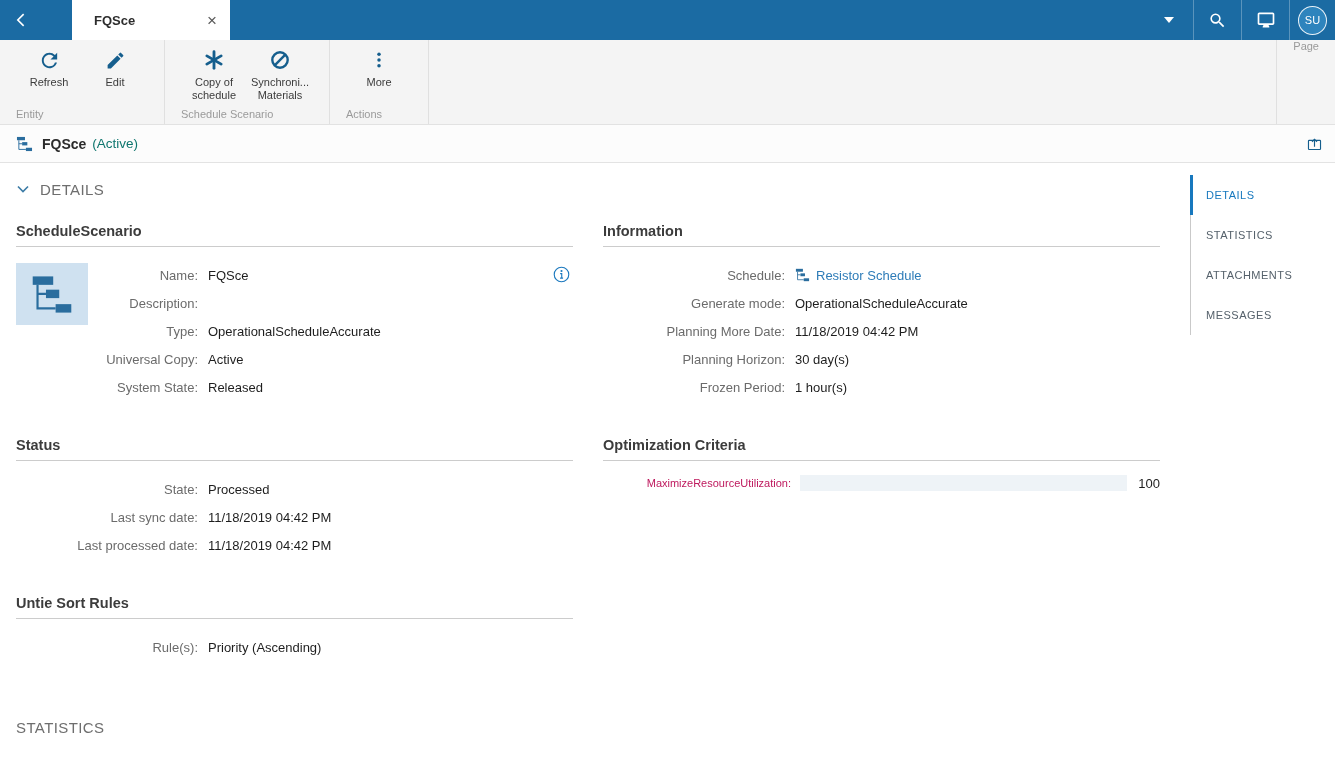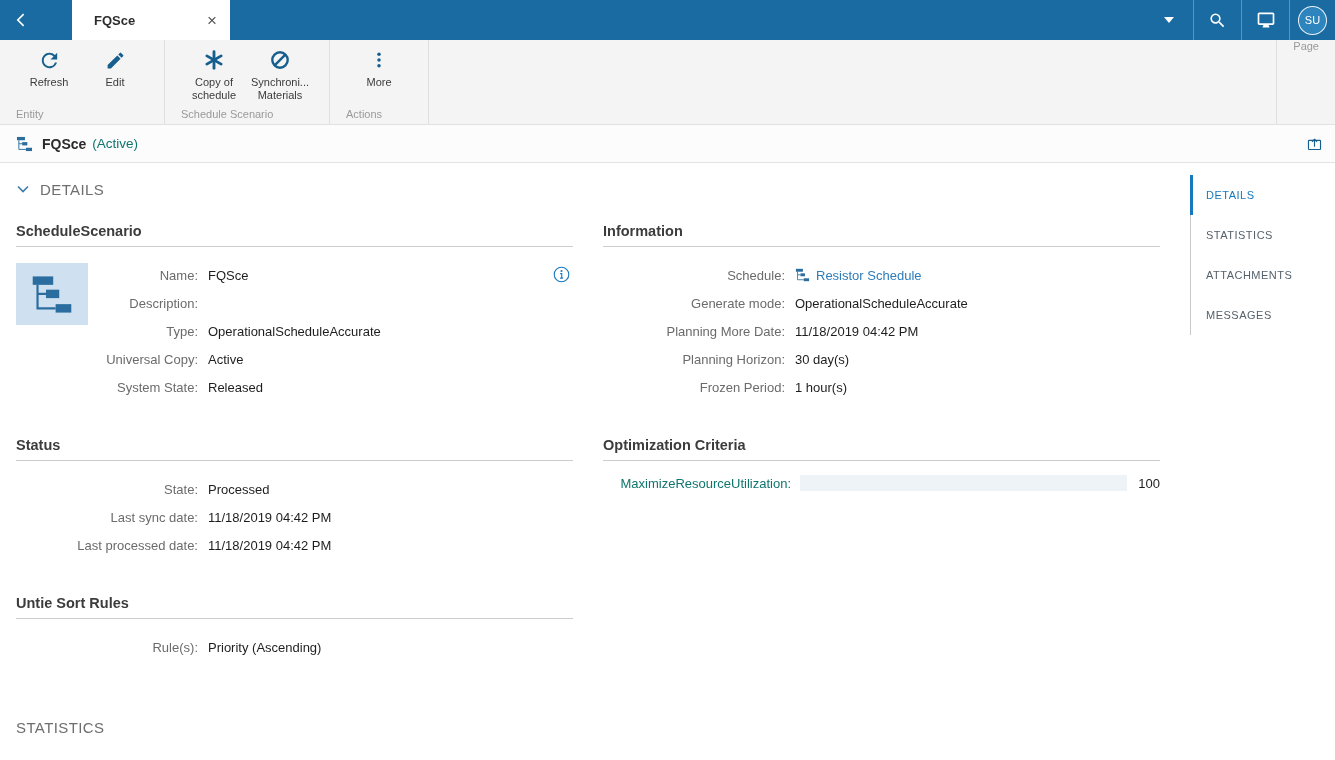--- a/index.html
+++ b/index.html
@@ -45,21 +45,21 @@
   .grid{margin-top:24px;display:grid;grid-template-columns:557px 557px;column-gap:30px;row-gap:36px;align-items:start}
   .panel-title{font-size:14.5px;font-weight:700;color:#3c3c3c;padding-bottom:7px;border-bottom:1px solid #ccc;margin-bottom:14px}
   .panel-body{position:relative}
   .thumb{position:absolute;left:0;top:2px;width:72px;height:62px;background:#cfe1f0;display:flex;align-items:center;justify-content:center}
   .row{display:flex;align-items:center;height:28px}
   .flabel{width:182px;text-align:right;color:#6b6b6b;font-size:13px;flex-shrink:0}
   .fvalue{margin-left:10px;color:#1e1e1e;font-size:13px;display:flex;align-items:center;gap:6px}
   .info-icon{position:absolute;right:2px;top:4px;cursor:pointer;display:flex}
   .link{color:#2e7cb8;text-decoration:none;cursor:pointer}
   .opt-row{display:flex;align-items:center}
-  .opt-label{width:188px;text-align:right;color:#0f766e;font-size:13px;flex-shrink:0}
+  .opt-label{width:188px;text-align:right;color:#be185d;font-size:11px;flex-shrink:0}
   .progress{flex:1;height:16px;margin:0 9px;background:#eef3f7;position:relative;overflow:hidden}
   .progress-fill{height:100%;background:#8cc1e5;width:0}
   .opt-value{font-size:13px;color:#1e1e1e;min-width:24px;text-align:right}
   .stats-header{margin-top:56px}
 
   
   .sidenav{width:145px;padding-top:12px}
   .nav-list{border-left:1px solid #c9c9c9}
   .nav-item{position:relative;height:40px;display:flex;align-items:center;padding-left:15px;font-size:11px;letter-spacing:.5px;color:#55616b;cursor:pointer}
   .nav-item.active{color:#1778be}

